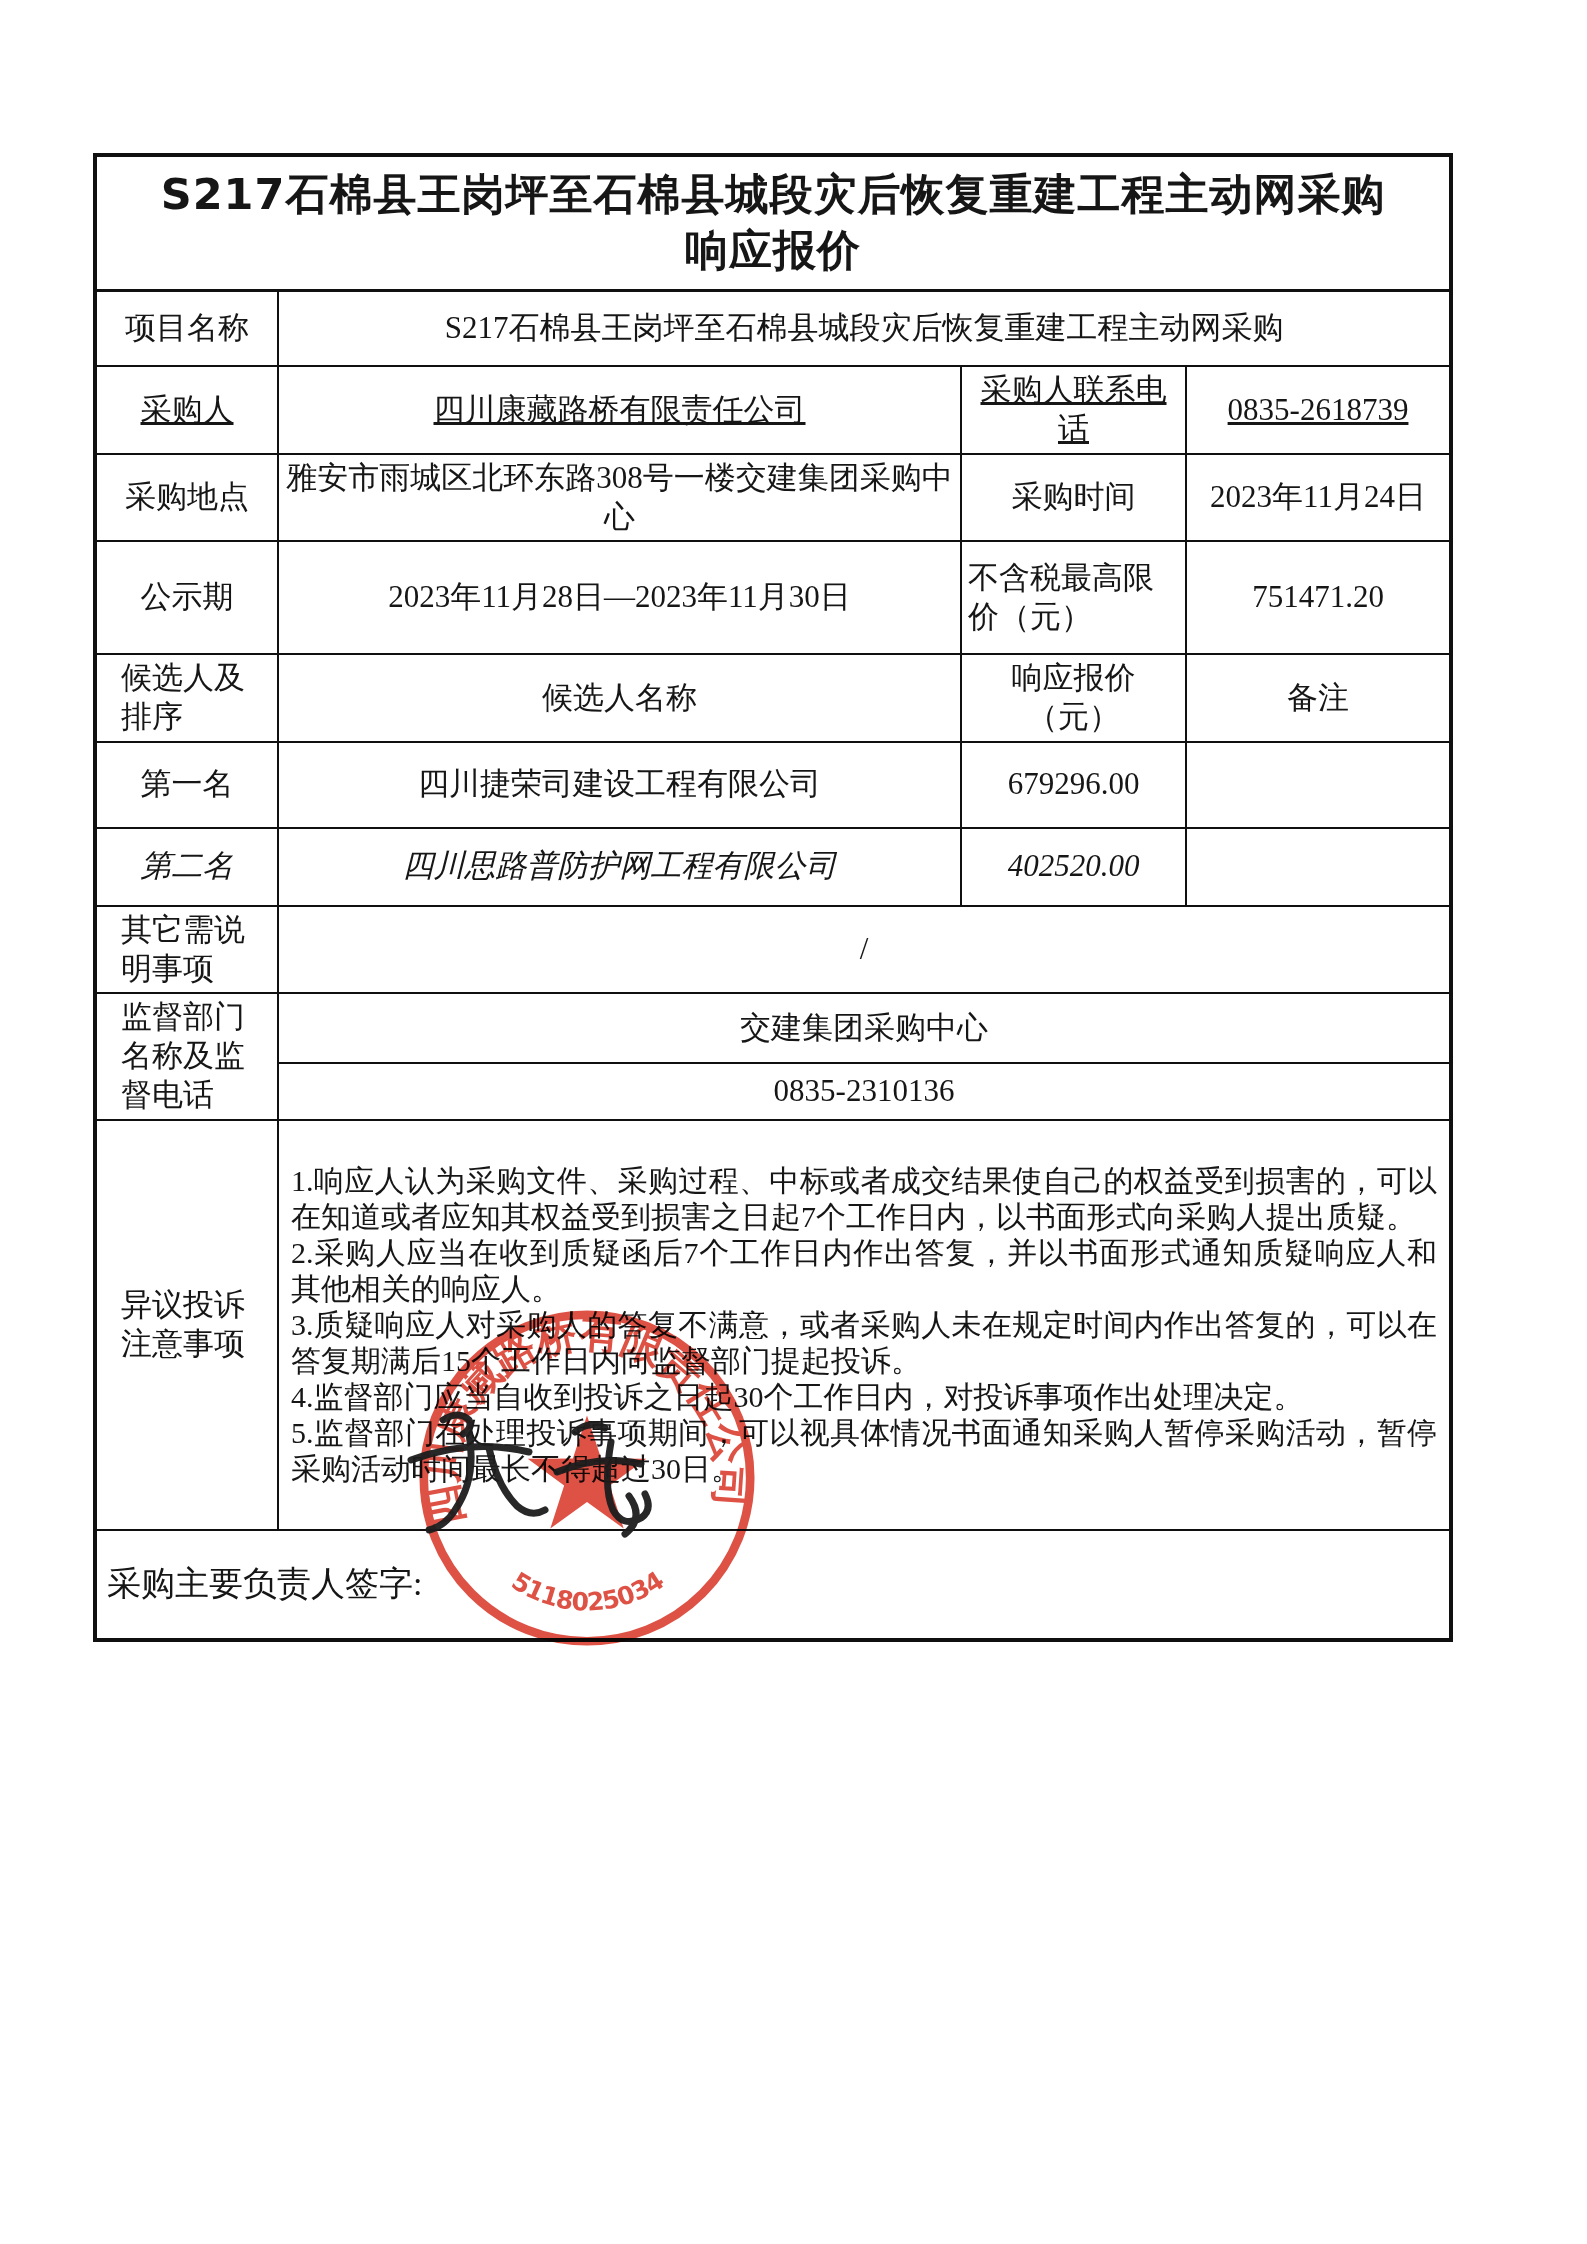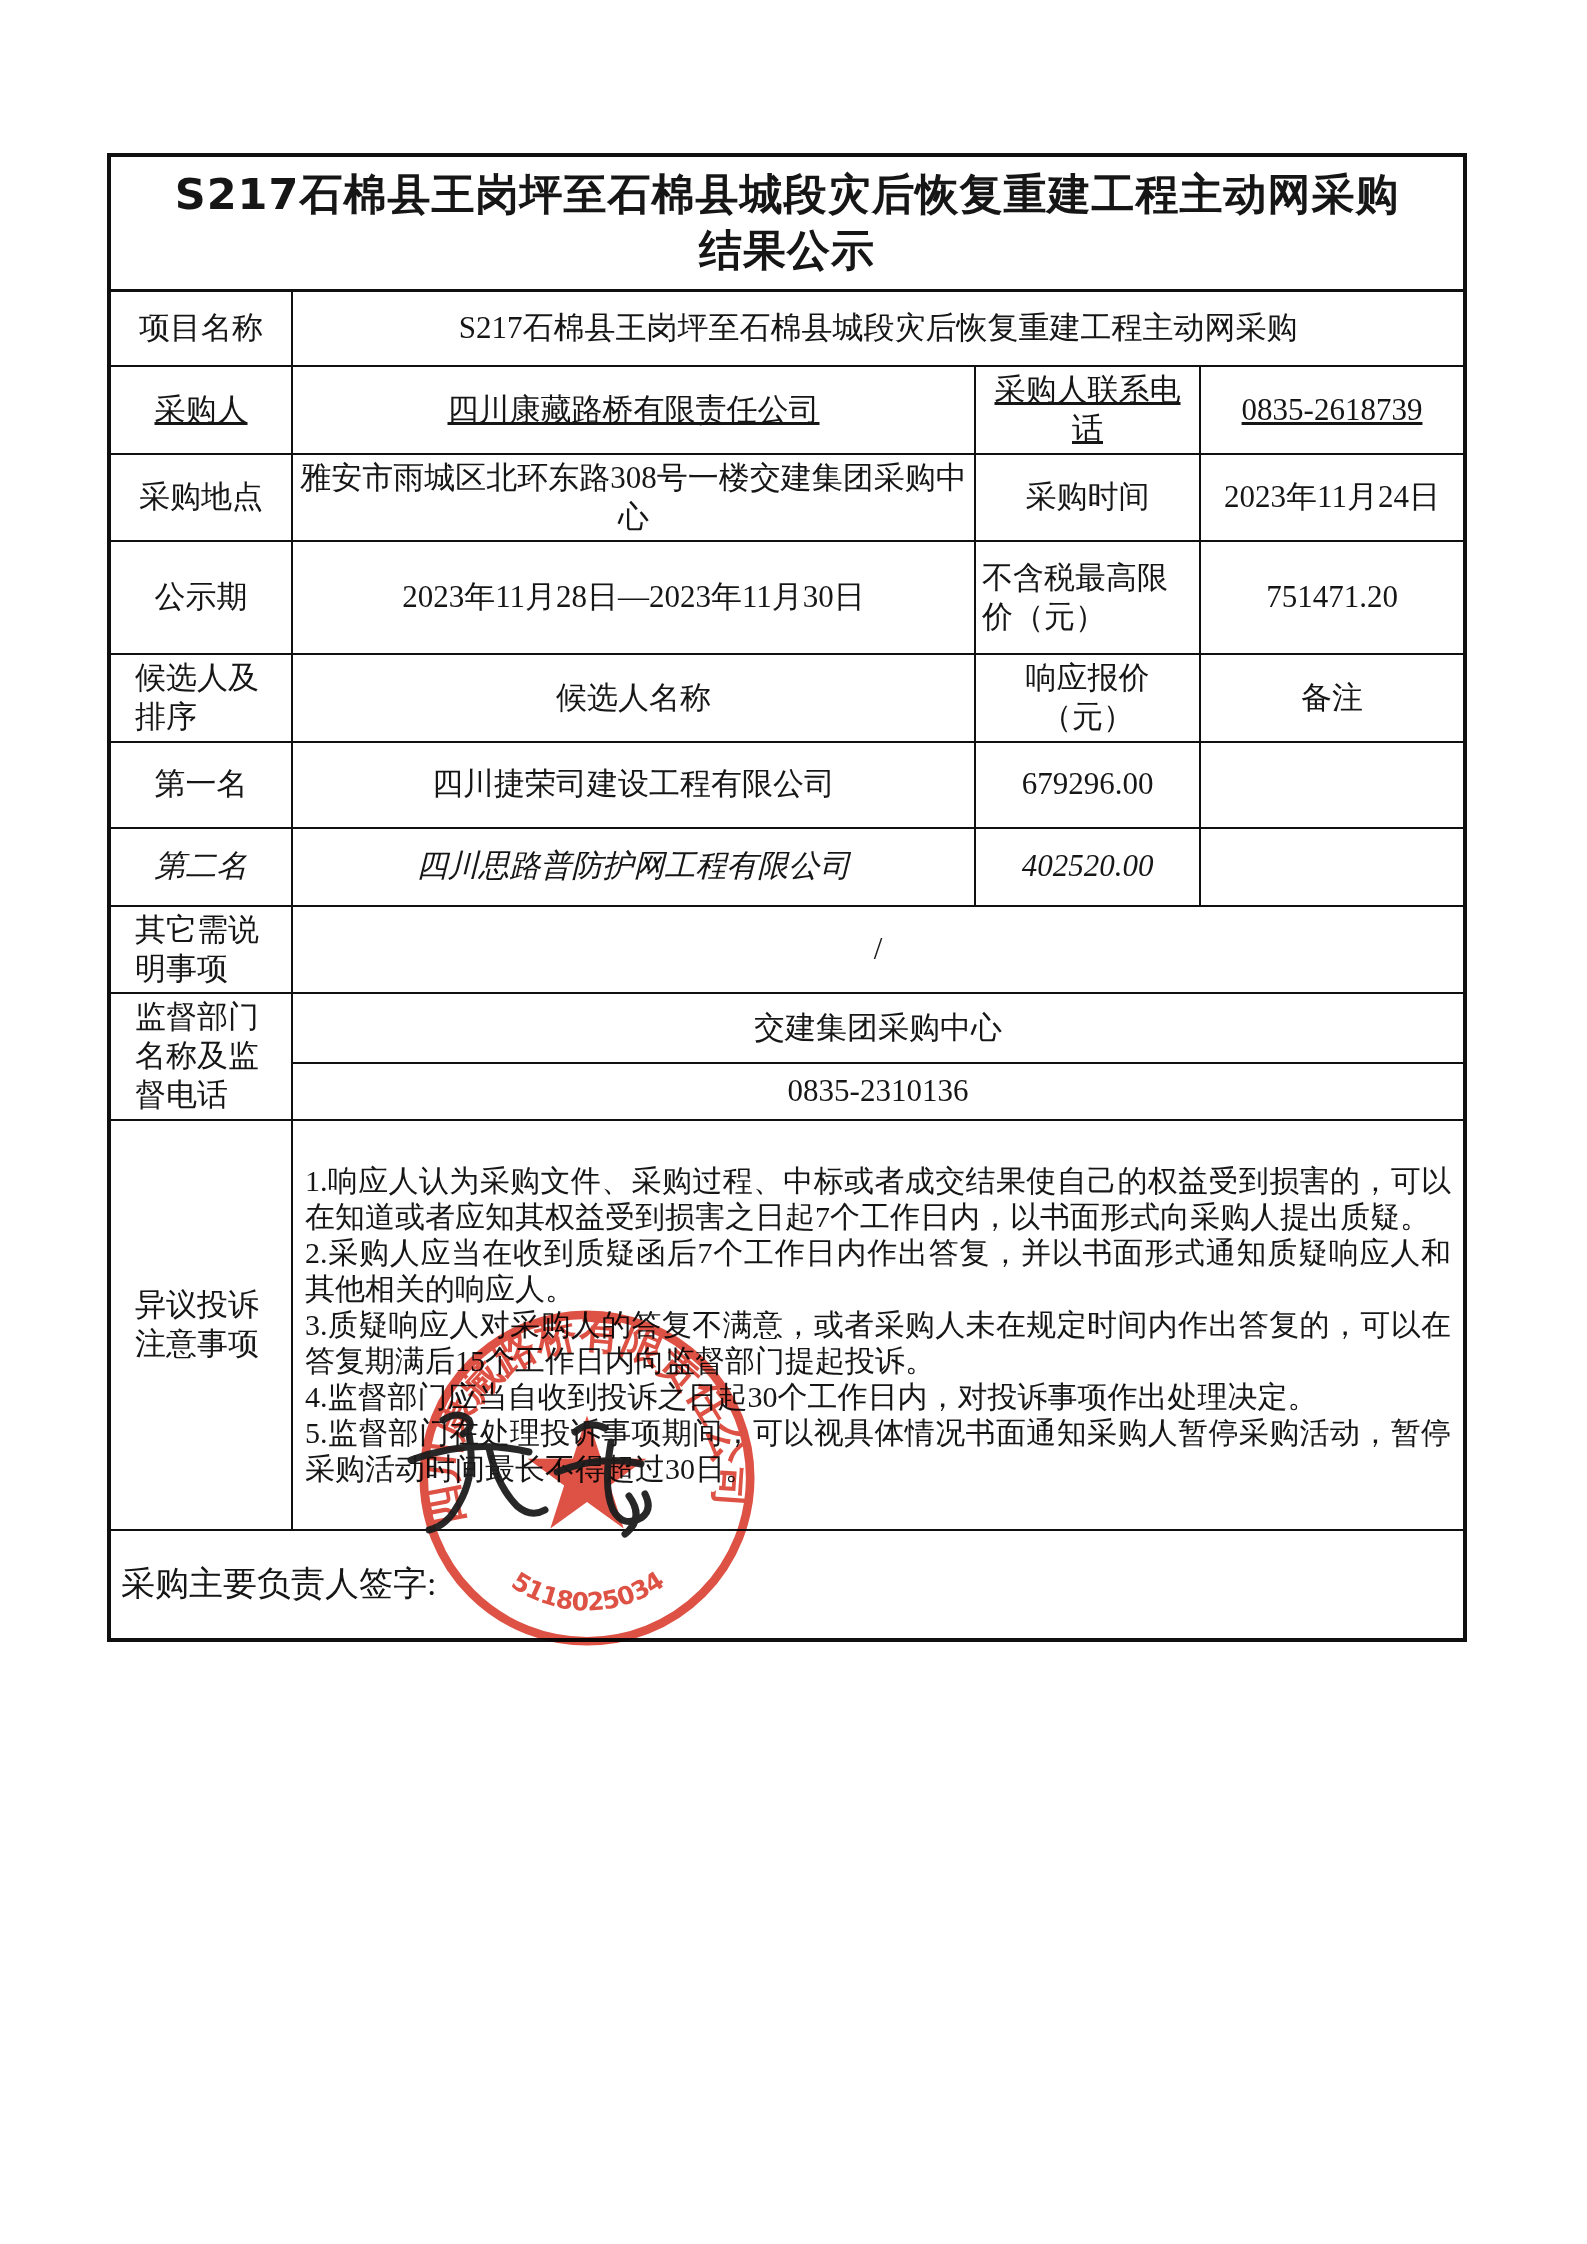--- a/index.html
+++ b/index.html
@@ -11,21 +11,21 @@
     position: relative;
     width: 1587px;
     height: 2244px;
     background: #ffffff;
     overflow: hidden;
     font-family: "Liberation Serif", "DejaVu Serif", serif;
     color: #161616;
   }
   table.doc {
     position: absolute;
-    left: 107px;
+    left: 93px;
     top: 153px;
     width: 1356px;
     border-collapse: collapse;
     table-layout: fixed;
     border: 4px solid #101010;
     padding-left: 32px;
   }
   table.doc td {
     border: 2px solid #101010;
     text-align: center;
@@ -115,21 +115,21 @@
       <col style="width:183px">
       <col style="width:683px">
       <col style="width:225px">
       <col style="width:265px">
     </colgroup>
 
     <tbody>
         <tr class="r-title">
       <td colspan="4" class="title-cell">
         <div>S217石棉县王岗坪至石棉县城段灾后恢复重建工程主动网采购</div>
-        <div>结果公示</div>
+        <div>响应报价</div>
       </td>
     </tr>
 
     <tr class="r-project">
       <td>项目名称</td>
       <td colspan="3">S217石棉县王岗坪至石棉县城段灾后恢复重建工程主动网采购</td>
     </tr>
 
     <tr class="r-purchaser">
       <td>采购人</td>

